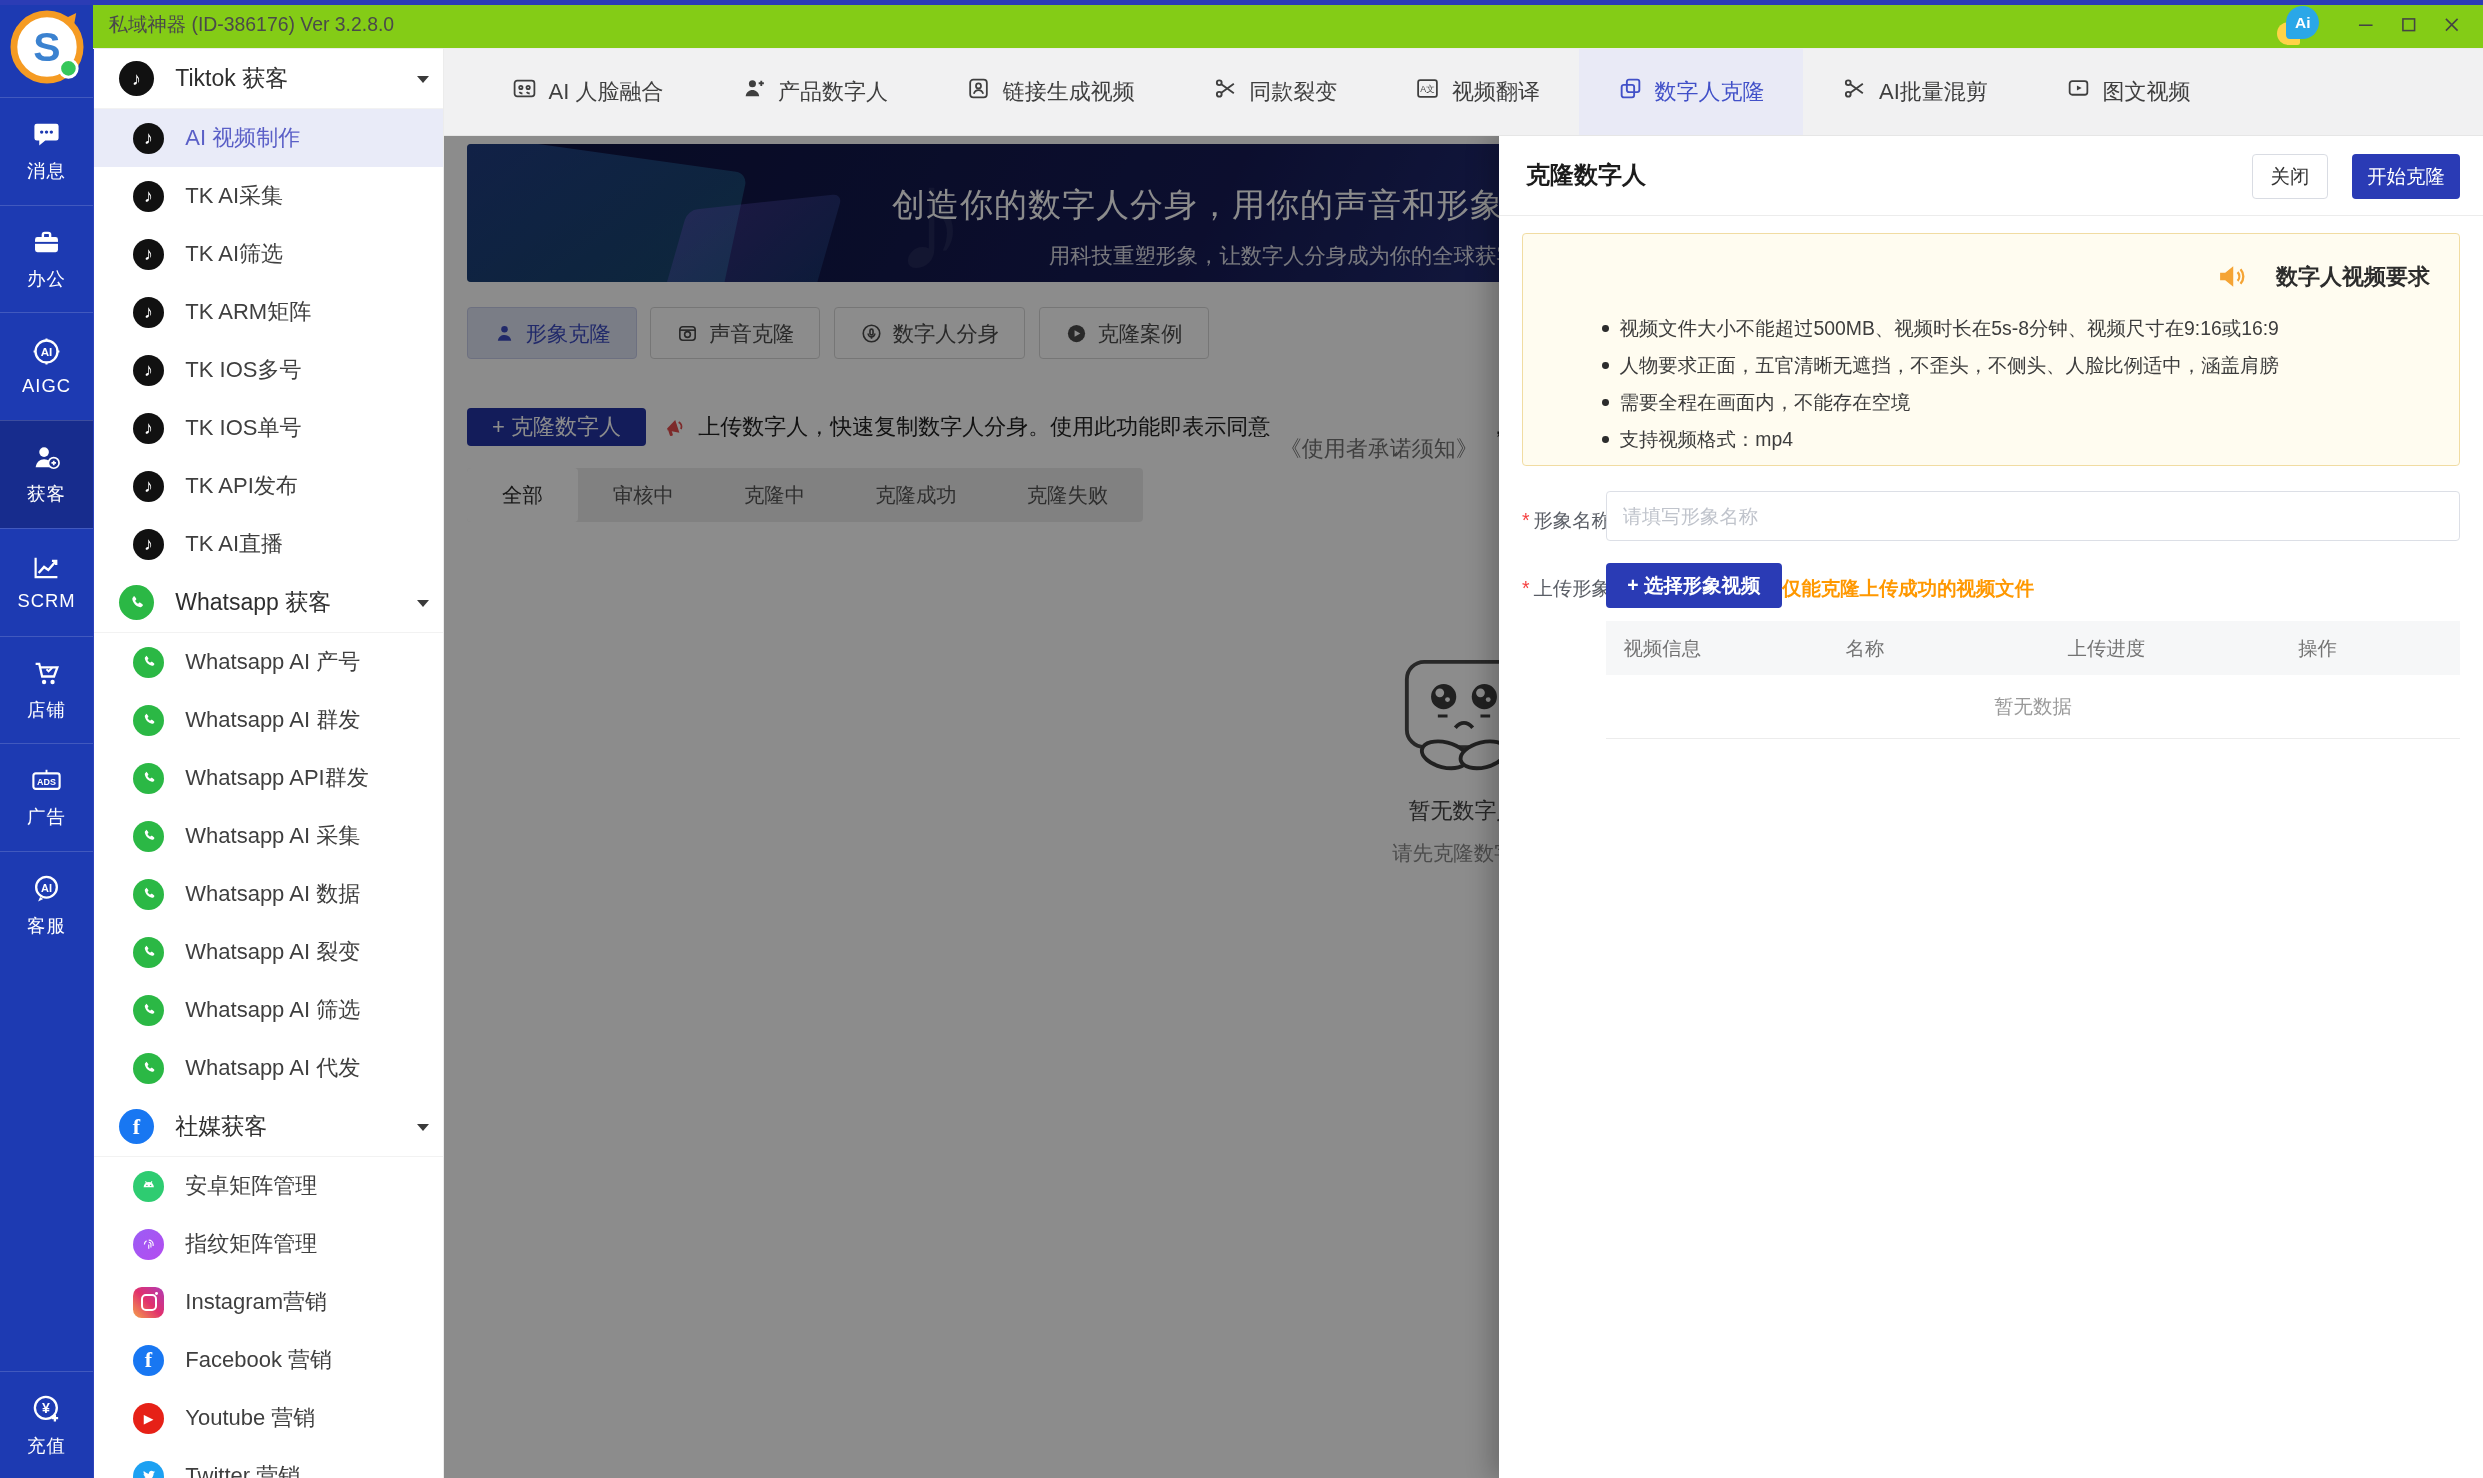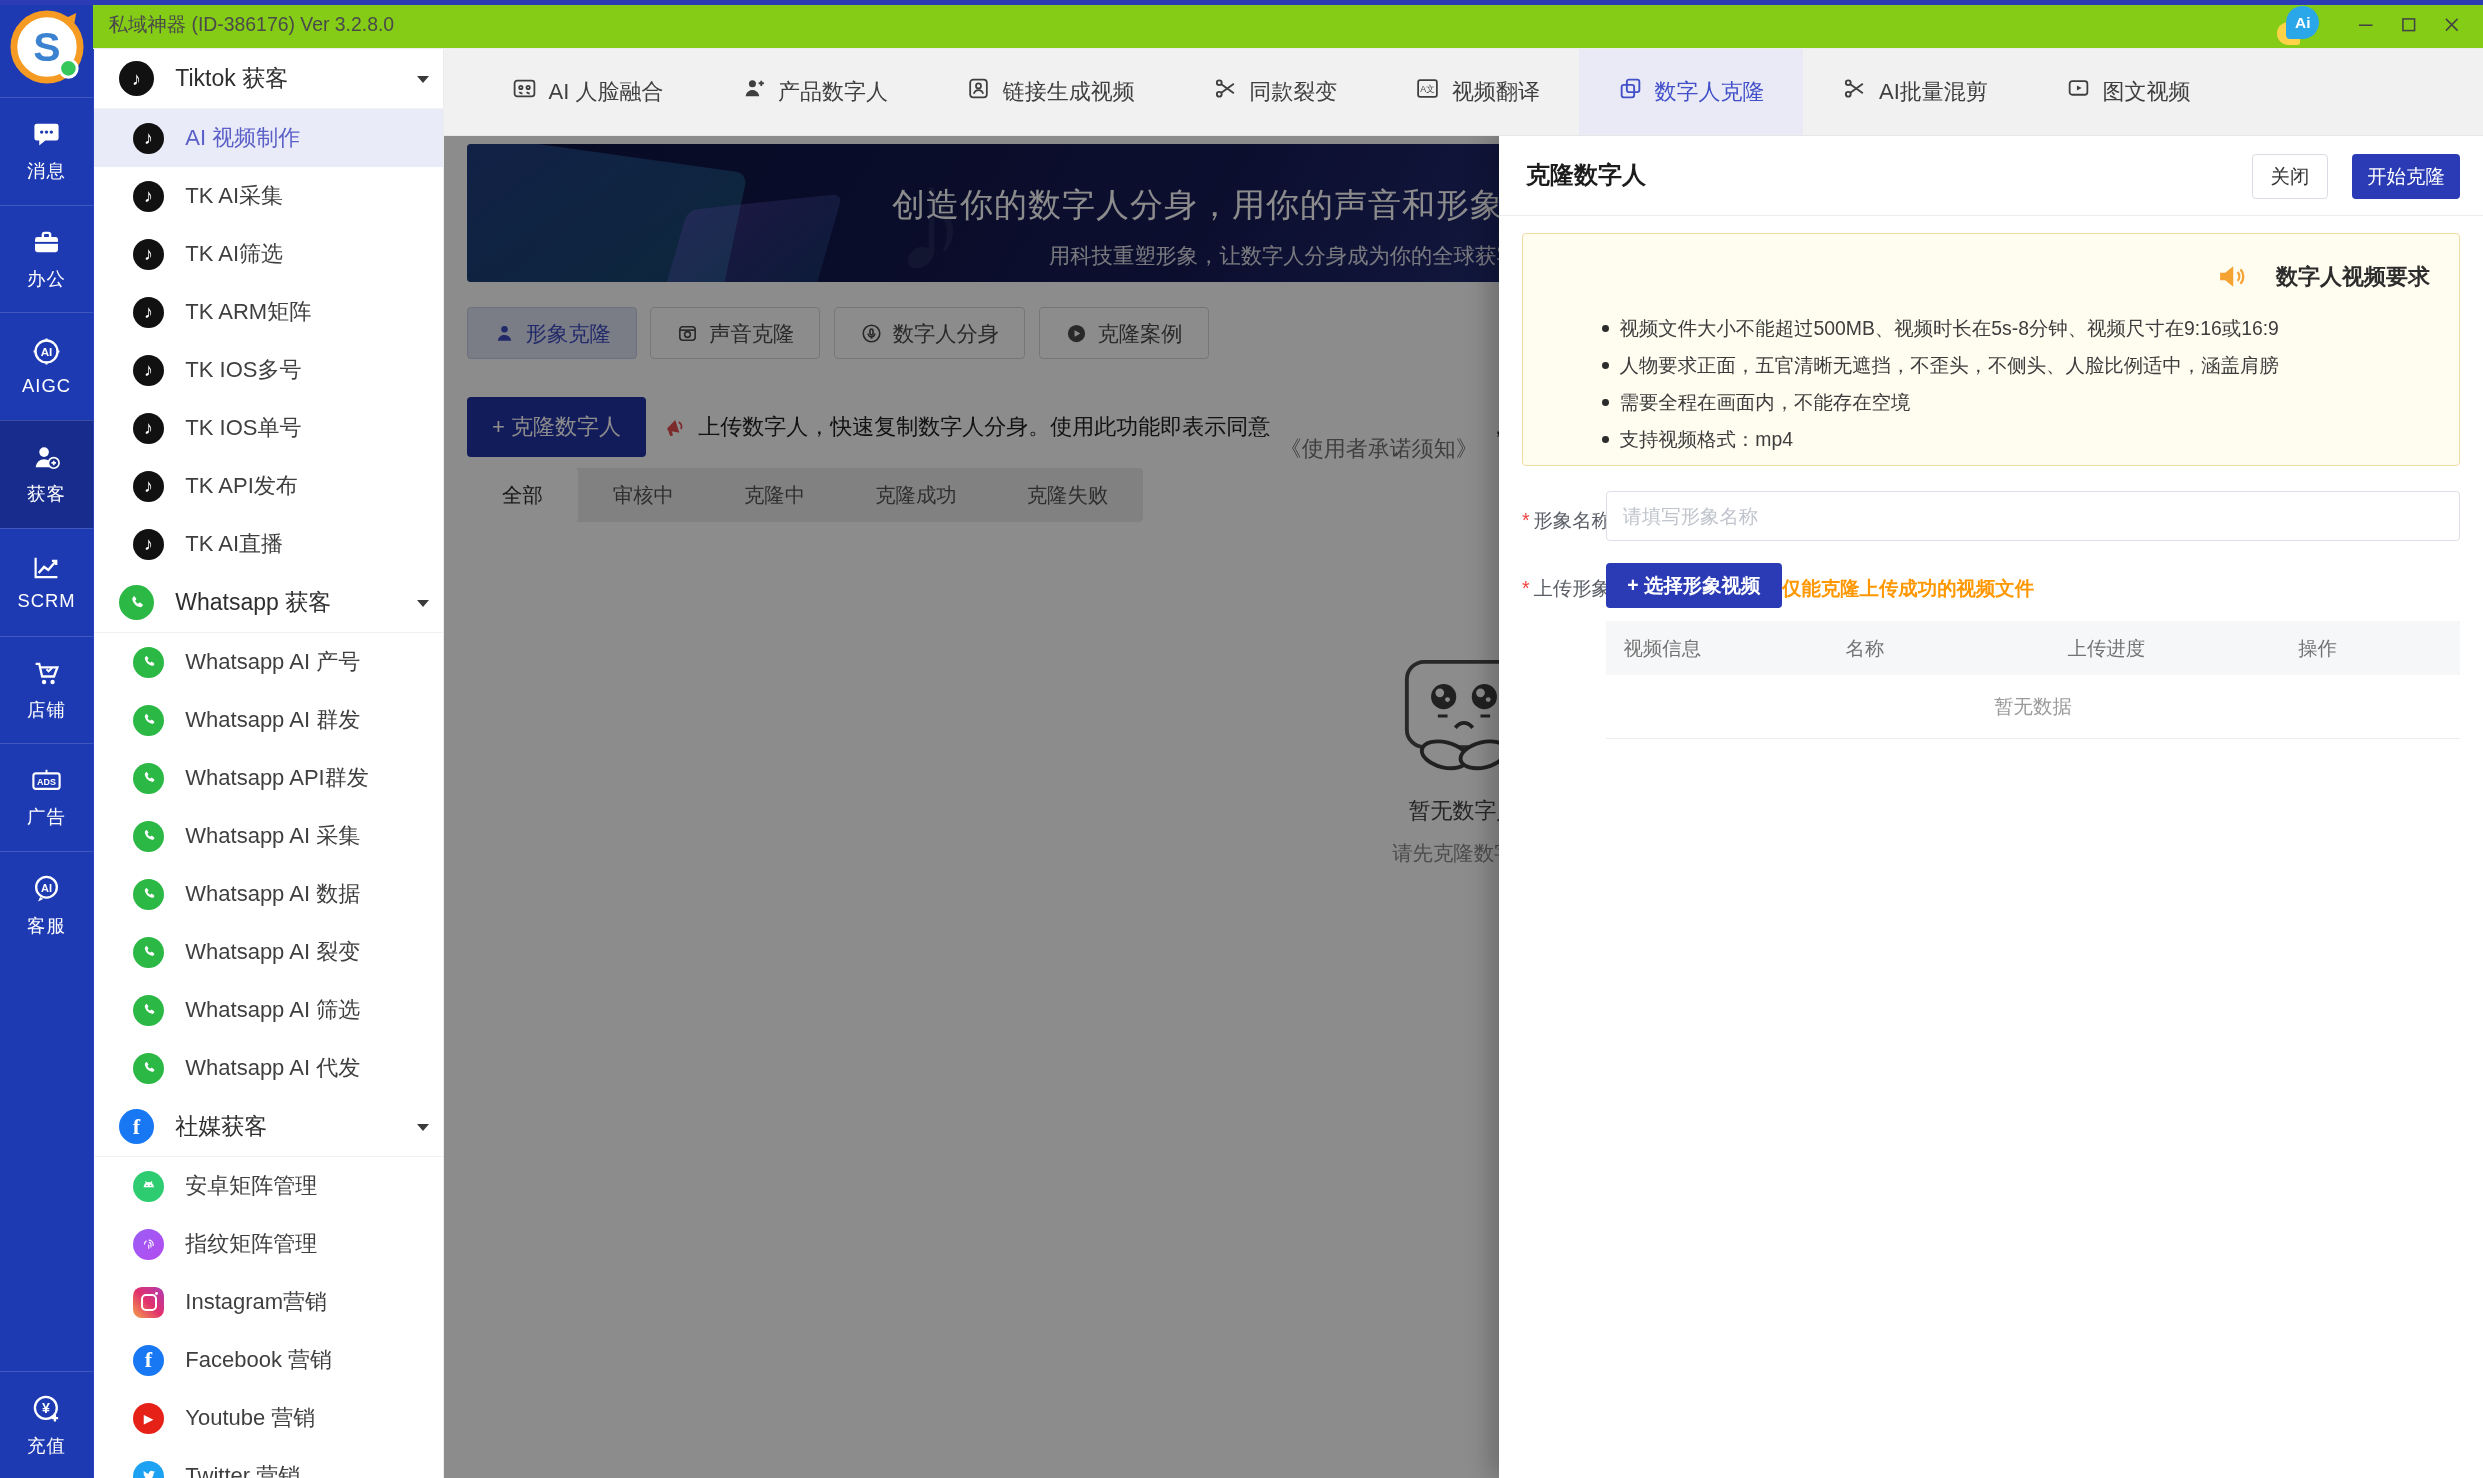--- a/index.html
+++ b/index.html
@@ -59,21 +59,21 @@
             background:linear-gradient(118deg,#0e1440 0%,#161b55 38%,#27337f 62%,#20637f 82%,#2aa192 100%); }
   .banner .illus1 { position:absolute; left:-29px; top:9.7px; width:291px; height:175px; background:linear-gradient(135deg,rgba(67,134,255,.35),rgba(38,220,196,.25)); transform:skew(-12deg,8deg); border-radius:11.6px; }
   .banner .illus2 { position:absolute; left:204px; top:58px; width:155px; height:116px; background:linear-gradient(135deg,rgba(142,93,245,.3),rgba(38,160,220,.2)); transform:skew(-16deg,-6deg); border-radius:9.7px; }
   .banner .note-mark { position:absolute; left:427px; top:-7.8px; font-size:146px; color:rgba(255,255,255,.07); }
   .banner-title { position:absolute; left:425px; top:39px; font-size:33px; color:#fff; letter-spacing:1px; white-space:nowrap; }
   .banner-sub { position:absolute; left:582px; top:97px; font-size:21.3px; color:rgba(255,255,255,.85); white-space:nowrap; }
   .subtabs { position:absolute; left:23px; top:171px; display:flex; gap:13.6px; }
   .subtab { height:52px; padding:0 25px; background:#fff; border:1px solid #d8d8d8; border-radius:3.9px; display:flex; align-items:center; gap:9.7px; font-size:21.3px; color:#4c4c4c; cursor:pointer; }
   .subtab.active { background:#dfe3f5; border-color:#c6cde9; color:#3c4cc0; }
   .clone-row { position:absolute; left:23px; top:254px; display:flex; align-items:center; gap:17.5px; }
-  .clone-btn { height:60px; padding:0 25px; background:#2334a4; color:#fff; border:none; border-radius:3.9px; font-size:22px; cursor:pointer; }
+  .clone-btn { height:38px; padding:0 25px; background:#2334a4; color:#fff; border:none; border-radius:3.9px; font-size:22px; cursor:pointer; }
   .notice { display:flex; align-items:center; gap:9.7px; font-size:22px; color:#222; white-space:nowrap; }
   .notice .link { color:#737373; cursor:pointer;margin-top:44px; }
   .filters { position:absolute; left:23px; top:332px; height:54px; background:#ececec; border-radius:3.9px; display:flex; align-items:stretch; }
   .filter { display:flex; align-items:center; padding:0 35px; font-size:20.4px; color:#555; cursor:pointer; }
   .filter.active { background:#fff; border-radius:3.9px; color:#2b2b2b; }
   .empty { position:absolute; left:0; right:0; top:520px; display:flex; flex-direction:column; align-items:center; }
   .empty-title { margin-top:15.5px; font-size:22px; color:#454545; }
   .empty-hint { margin-top:13.6px; font-size:20.4px; color:#8a8a8a; }
   .dim { position:absolute; inset:0; background:rgba(0,0,0,.45); z-index:5; }
 

